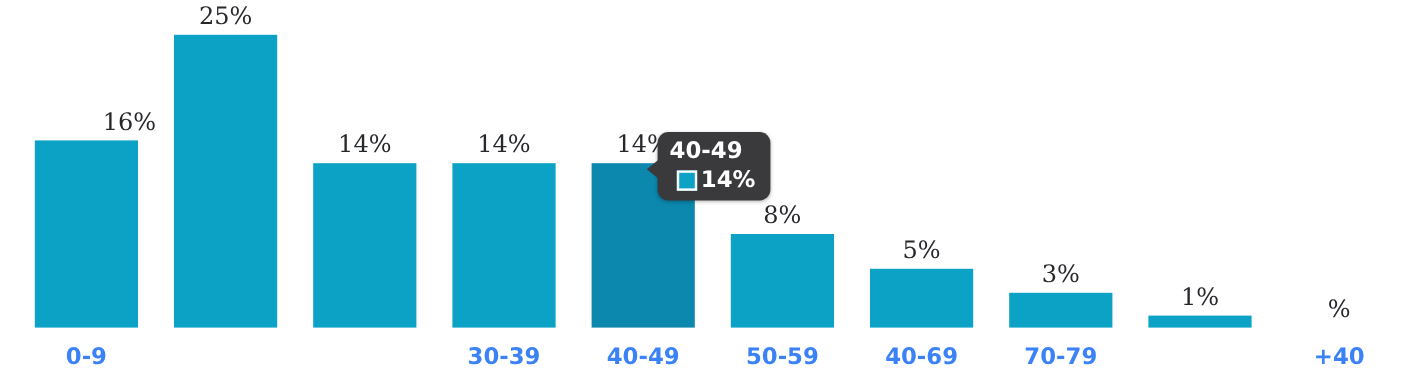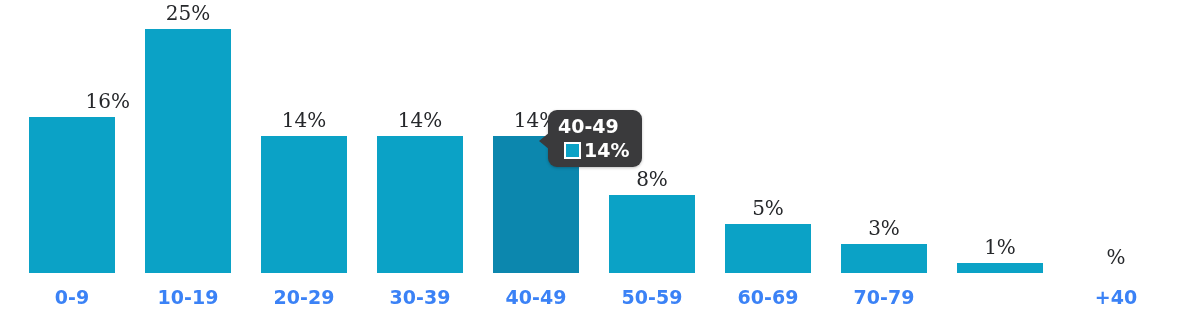--- a/index.html
+++ b/index.html
@@ -125,46 +125,44 @@
 <div id="chart-root">
   <div class="plot-area" id="plot-area">
       <div class="bar-col" style="left: 14px;">
         <div class="bar-rect" style="height: 156px;"></div>
         <div class="bar-value" style="bottom: 199px; text-align: right;">16%</div>
         <div class="bar-cat">0-9</div>
       </div>
       <div class="bar-col" style="left: 130px;">
         <div class="bar-rect" style="height: 244px;"></div>
         <div class="bar-value" style="bottom: 287px;">25%</div>
-        <div class="bar-cat">10-19</div>
       </div>
       <div class="bar-col" style="left: 246px;">
         <div class="bar-rect" style="height: 137px;"></div>
         <div class="bar-value" style="bottom: 180px;">14%</div>
-        <div class="bar-cat">20-29</div>
       </div>
       <div class="bar-col" style="left: 362px;">
         <div class="bar-rect" style="height: 137px;"></div>
         <div class="bar-value" style="bottom: 180px;">14%</div>
         <div class="bar-cat">30-39</div>
       </div>
       <div class="bar-col" style="left: 478px;">
         <div class="bar-rect highlight" style="height: 137px;"></div>
         <div class="bar-value" style="bottom: 180px;">14%</div>
         <div class="bar-cat">40-49</div>
       </div>
       <div class="bar-col" style="left: 594px;">
         <div class="bar-rect" style="height: 78px;"></div>
         <div class="bar-value" style="bottom: 121px;">8%</div>
         <div class="bar-cat">50-59</div>
       </div>
       <div class="bar-col" style="left: 710px;">
         <div class="bar-rect" style="height: 49px;"></div>
         <div class="bar-value" style="bottom: 92px;">5%</div>
-        <div class="bar-cat">60-69</div>
+        <div class="bar-cat">40-69</div>
       </div>
       <div class="bar-col" style="left: 826px;">
         <div class="bar-rect" style="height: 29px;"></div>
         <div class="bar-value" style="bottom: 72px;">3%</div>
         <div class="bar-cat">70-79</div>
       </div>
       <div class="bar-col" style="left: 942px;">
         <div class="bar-rect" style="height: 10px;"></div>
         <div class="bar-value" style="bottom: 53px;">1%</div>
       </div>

